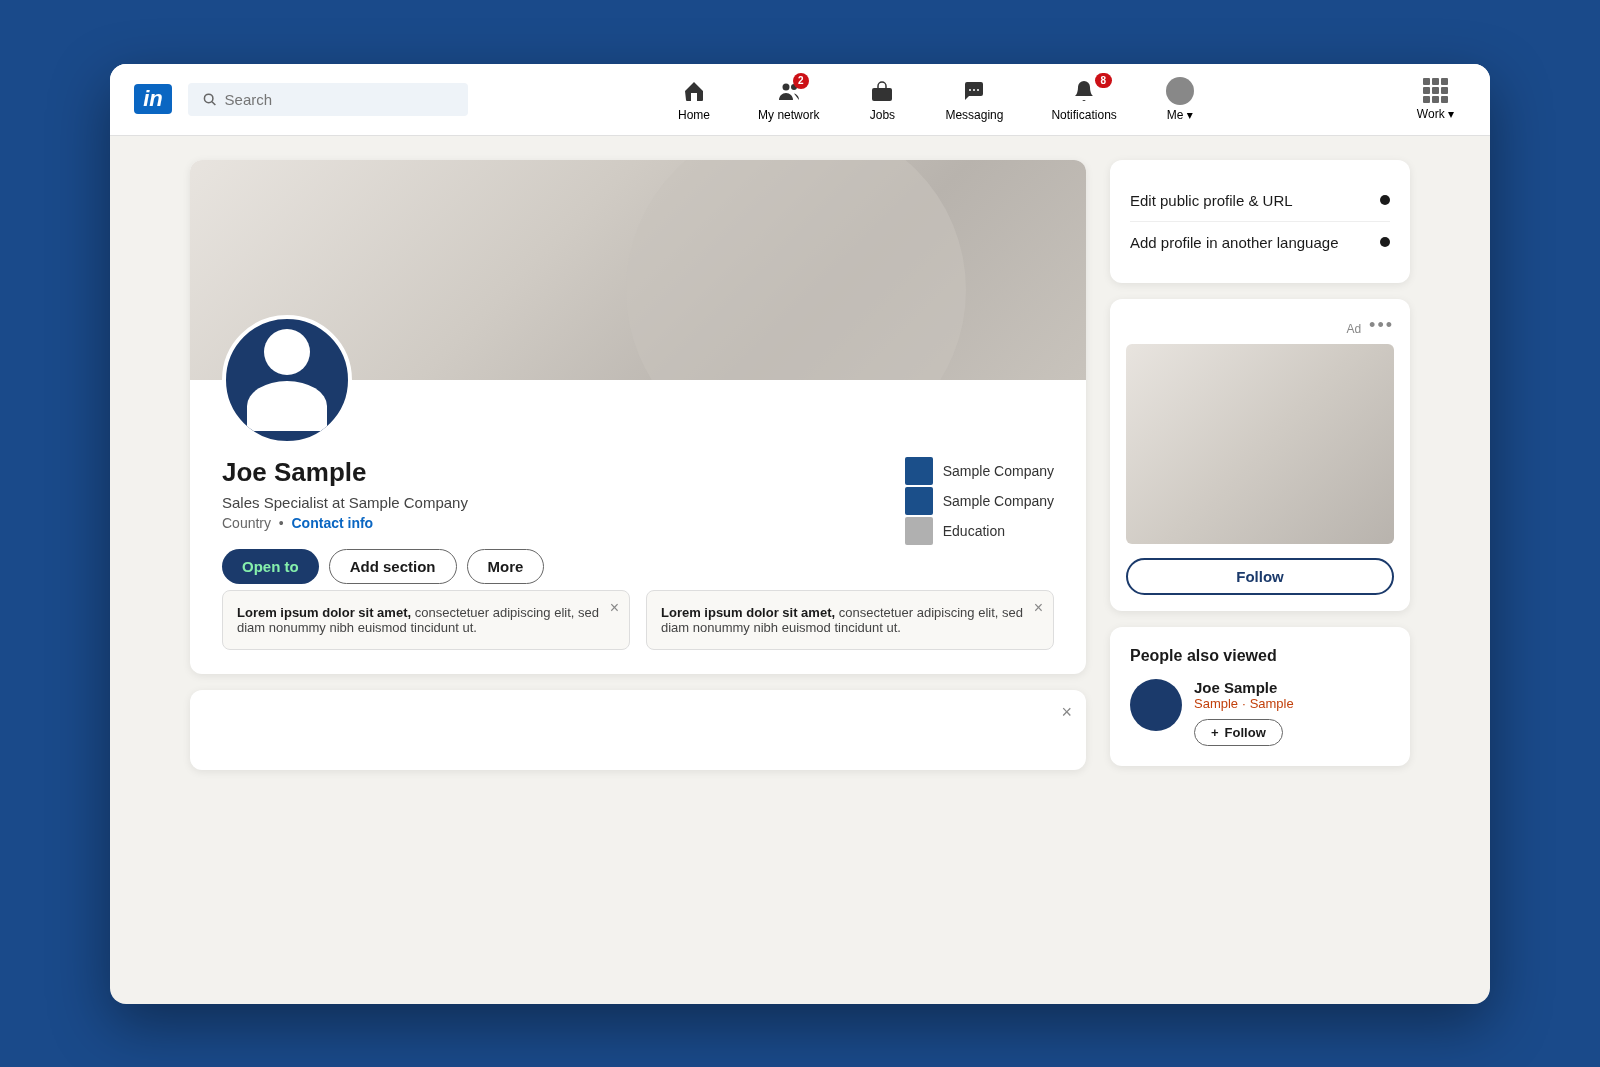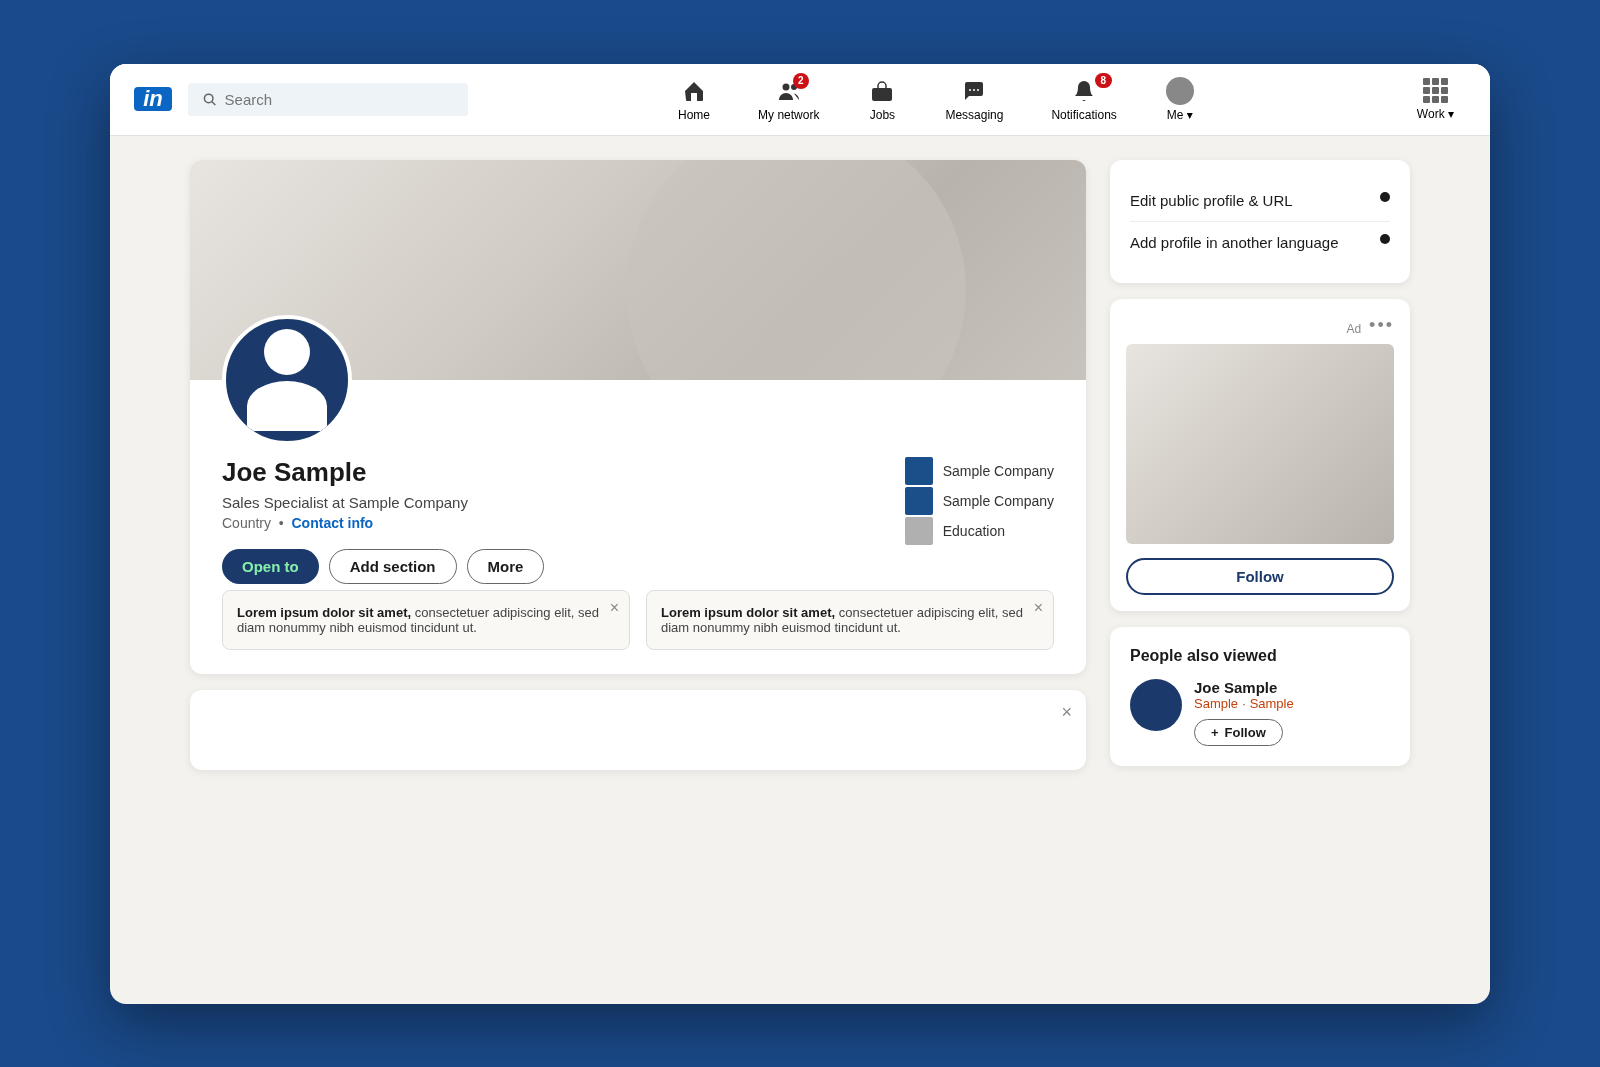--- a/index.html
+++ b/index.html
@@ -24,21 +24,21 @@
       background: #fff;
       height: 72px;
       display: flex;
       align-items: center;
       padding: 0 24px;
       gap: 16px;
       border-bottom: 1px solid #e0e0e0;
     }
     .linkedin-logo {
       width: 38px;
-      height: 24px;
+      height: 30px;
       background: #0a66c2;
       border-radius: 4px;
       display: flex;
       align-items: center;
       justify-content: center;
       color: white;
       font-weight: 900;
       font-size: 22px;
       font-style: italic;
       flex-shrink: 0;
@@ -342,20 +342,21 @@
 
     
     .right-card {
       background: #fff;
       border-radius: 12px;
       padding: 20px;
       box-shadow: 0 2px 8px rgba(0,0,0,0.08);
     }
     .right-card-item {
       display: flex;
+      align-items: center;
       justify-content: space-between;
       padding: 12px 0;
       border-bottom: 1px solid #eee;
       font-size: 15px;
       color: #1a1a1a;
       cursor: pointer;
     }
     .right-card-item:last-child { border-bottom: none; }
     .dot-icon {
       width: 10px;

